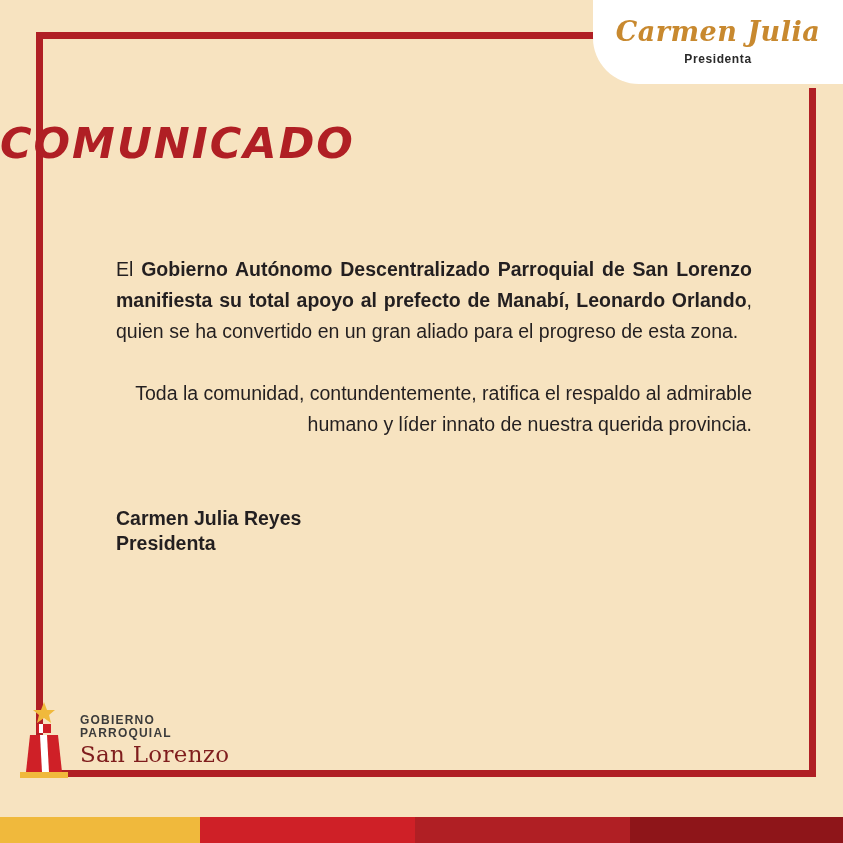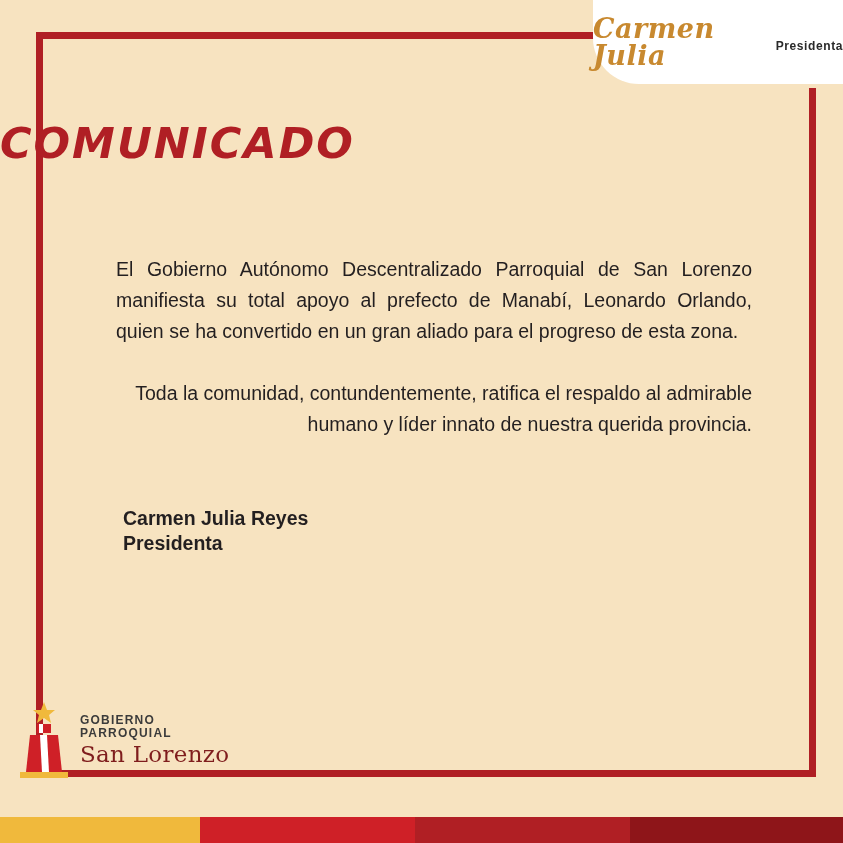--- a/index.html
+++ b/index.html
@@ -53,21 +53,21 @@
   
   .badge {
     position: absolute;
     right: 0;
     top: 0;
     width: 250px;
     height: 84px;
     background: #ffffff;
     border-bottom-left-radius: 46px;
     display: flex;
-    flex-direction: row;
+    flex-direction: column;
     align-items: center;
     justify-content: center;
   }
   .badge-name {
     font-family: "DejaVu Serif", serif;
     font-style: italic;
     font-weight: bold;
     font-size: 27px;
     color: #c8892f;
     letter-spacing: 0.5px;
@@ -105,25 +105,25 @@
     line-height: 31px;
   }
   .para {
     margin: 0 0 31px 0;
     text-align: justify;
   }
   .para.second {
     text-align: right;
   }
   .strong {
-    font-weight: normal;
+    font-weight: bold;
   }
   .signature {
     position: absolute;
-    left: 123px;
+    left: 116px;
     top: 506px;
     color: #231f20;
     font-size: 19.5px;
     line-height: 25px;
     font-weight: bold;
   }
   
   .gad-logo {
     position: absolute;
     left: 16px;

